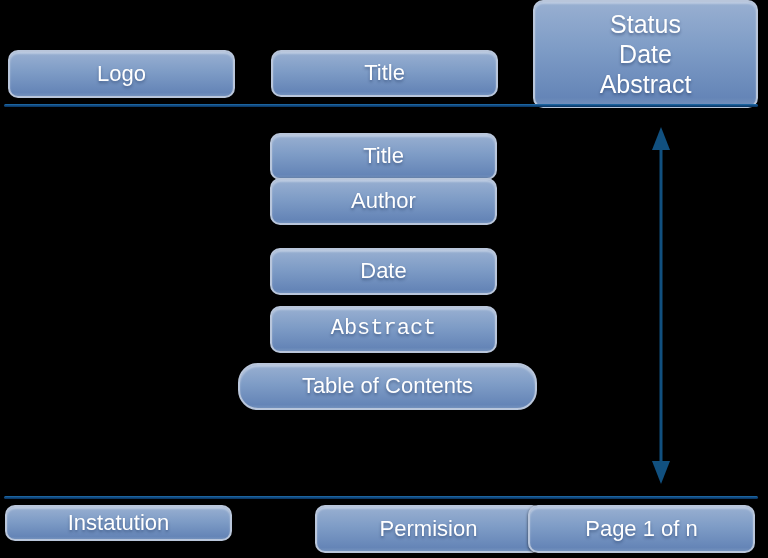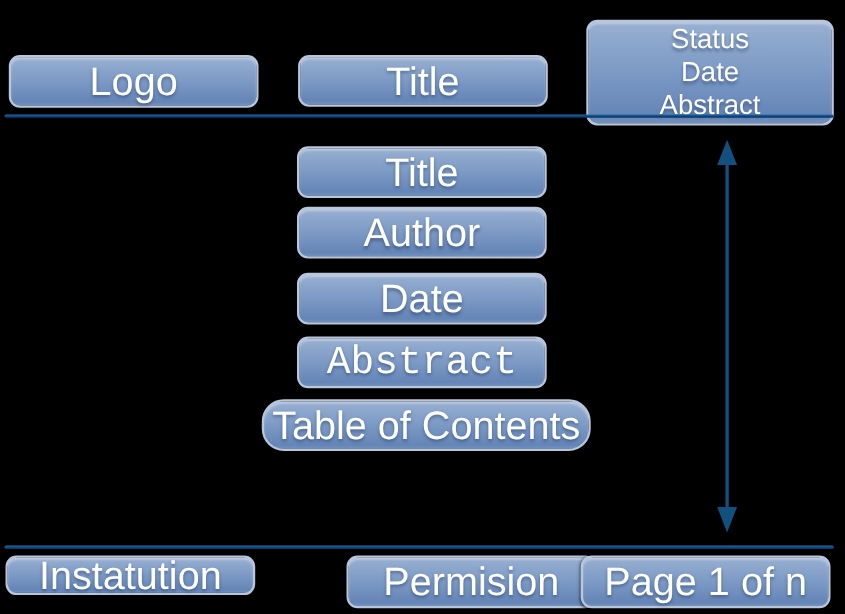--- a/index.html
+++ b/index.html
@@ -19,33 +19,33 @@
   }
   .box {
     position: absolute;
     box-sizing: border-box;
     background: linear-gradient(180deg, #98afd1 0%, #7e9cc6 45%, #6585b7 92%, #7391bd 100%);
     border: 2px solid #b9c6db;
     border-radius: 10px;
     box-shadow: inset 0 2px 2px rgba(255,255,255,0.35), 0 1px 3px rgba(0,0,0,0.65);
     color: #ffffff;
     text-shadow: 0 2px 3px rgba(20,40,80,0.45);
-    font-size: 36px;
+    font-size: 22px;
     line-height: 1.1;
     display: flex;
     align-items: center;
     justify-content: center;
     text-align: center;
   }
   .b-logo      { left: 8px;   top: 50px;  width: 227px; height: 48px; }
   .b-title-top { left: 271px; top: 50px;  width: 227px; height: 47px; }
-  .b-status    { left: 533px; top: 18px;   width: 225px; height: 96px;
+  .b-status    { left: 533px; top: 0;   width: 225px; height: 108px;
                  flex-direction: column; font-size: 25px; line-height: 30px; }
   .b-title     { left: 270px; top: 133px; width: 227px; height: 47px; }
-  .b-author    { left: 270px; top: 188px; width: 227px; height: 47px; }
+  .b-author    { left: 270px; top: 178px; width: 227px; height: 47px; }
   .b-date      { left: 270px; top: 248px; width: 227px; height: 47px; }
   .b-abstract  { left: 270px; top: 306px; width: 227px; height: 47px; font-family: Liberation Mono, monospace; }
   .b-toc       { left: 238px; top: 363px; width: 299px; height: 47px; border-radius: 20px; }
   .b-inst      { left: 5px;   top: 505px; width: 227px; height: 36px; }
   .b-perm      { left: 271px; top: 505px; width: 227px; height: 48px; margin-left: 44px; }
   .b-page      { left: 528px; top: 505px; width: 227px; height: 48px; text-align: center; }
   .hline {
     position: absolute;
     left: 4px;
     width: 754px;

